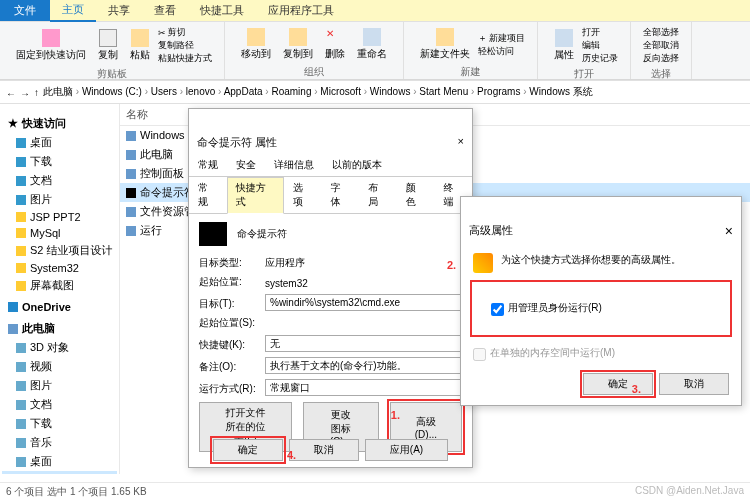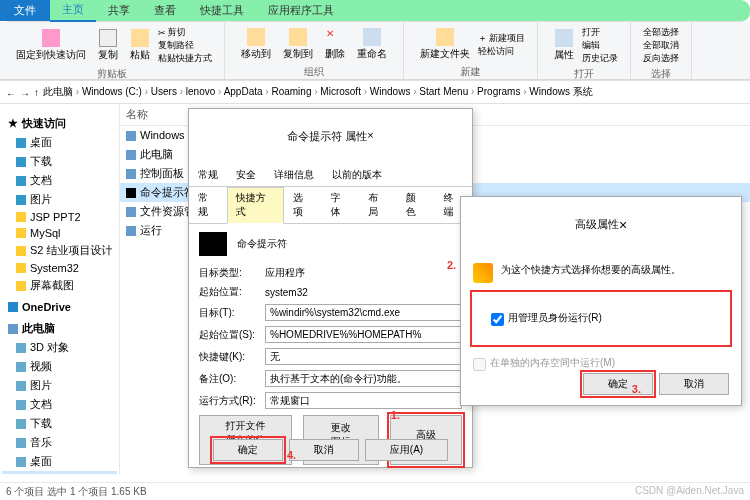--- a/index.html
+++ b/index.html
@@ -1,17 +1,17 @@
 <!DOCTYPE html>
 <html><head>
 <meta charset="utf-8">
 <style>
 * { box-sizing: border-box; margin: 0; padding: 0; }
 body { font-family: "Microsoft YaHei", sans-serif; font-size: 11px; background: #fff; width: 750px; height: 500px; overflow: hidden; position: relative; }
-.ribbon-tabs { display: flex; align-items: center; height: 22px; background: #86efac; border-bottom: 1px solid #e0e0e0; border-radius: 9px; }
+.ribbon-tabs { display: flex; align-items: center; height: 22px; background: #fef9c3; border-bottom: 1px solid #e0e0e0; }
 .ribbon-tabs .file-tab { background: #1979ca; color: #fff; padding: 3px 14px; }
 .ribbon-tabs .tab { padding: 3px 12px; color: #333; }
 .ribbon-tabs .tab.active { color: #1979ca; border-bottom: 2px solid #1979ca; }
 .ribbon { display: flex; height: 58px; background: #f5f6f7; border-bottom: 1px solid #d8d8d8; font-size: 10px; }
 .ribbon .group { display: flex; flex-direction: column; align-items: center; padding: 2px 6px; border-right: 1px solid #e0e0e0; }
 .ribbon .group .row { display: flex; gap: 4px; flex: 1; align-items: center; }
 .ribbon .big-btn { display: flex; flex-direction: column; align-items: center; gap: 1px; padding: 2px 4px; }
 .ribbon .ico { width: 18px; height: 18px; display: inline-block; }
 .ribbon .small { display: flex; align-items: center; gap: 2px; }
 .ribbon .label { color: #666; font-size: 10px; }
@@ -27,28 +27,28 @@
 .filelist { flex: 1; position: relative; }
 .colhdr { display: flex; border-bottom: 1px solid #e8e8e8; padding: 3px 6px; color: #555; }
 .row { display: flex; padding: 2px 6px; gap: 6px; }
 .row.sel { background: #cce8ff; }
 .col1 { width: 200px; display: flex; align-items: center; gap: 4px; }
 .col2 { width: 60px; text-align: right; }
 .status { position: absolute; bottom: 0; left: 0; right: 0; height: 18px; padding: 2px 6px; display: flex; justify-content: space-between; font-size: 10px; color: #555; border-top: 1px solid #e8e8e8; background: #fff; }
 
 .dialog { position: absolute; background: #fff; border: 1px solid #aaa; box-shadow: 2px 2px 8px rgba(0,0,0,0.2); }
 .dlg1 { left: 188px; top: 108px; width: 285px; height: 360px; }
-.dlg-title { padding: 20px 8px; font-size: 11px; display: flex; justify-content: center; }
+.dlg-title { padding: 4px 8px; font-size: 11px; display: flex; justify-content: space-between; margin-top: 22px; }
 .dlg-tabs { display: flex; border-bottom: 1px solid #ccc; font-size: 10px; }
 .dlg-tabs .t { padding: 3px 8px; border: 1px solid transparent; }
 .dlg-tabs .t.act { border: 1px solid #ccc; border-bottom: 1px solid #fff; background: #fef9c3; margin-bottom: -1px; }
 .dlg-body { padding: 8px 10px; font-size: 10px; }
 .icon-row { display: flex; align-items: center; gap: 10px; margin-bottom: 10px; }
 .cmd-icon { width: 28px; height: 24px; background: #000; }
-.form-row { display: flex; align-items: center; margin: 5px 0; gap: 4px; }
+.form-row { display: flex; align-items: flex-end; margin: 5px 0; gap: 4px; }
 .form-row label { width: 62px; }
 .form-row .val, .form-row input, .form-row select { flex: 1; border: 1px solid #aaa; padding: 2px 4px; font-size: 10px; background: #fff; }
 .form-row .plain { border: none; }
 .btn-row { display: flex; gap: 11px; margin-top: 6px; }
 .btn { border: 1px solid #aaa; background: #e9e9e9; padding: 3px 24px; font-size: 10px; }
 .dlg-footer { position: absolute; bottom: 6px; left: 0; right: 0; display: flex; justify-content: center; gap: 6px; }
 .redbox { outline: 2px solid #e33; outline-offset: 1px; }
 .ann { position: absolute; color: #e33; font-size: 11px; font-weight: bold; }
 
 .dlg2 { left: 460px; top: 196px; width: 282px; height: 210px; }
@@ -283,21 +283,20 @@
     <div class="form-row">
         <label>起始位置:</label>
         <span class="plain">system32</span>
       </div>
     <div class="form-row">
         <label>目标(T):</label>
         <input value="%windir%\system32\cmd.exe" style="">
       </div>
     <div class="form-row">
         <label>起始位置(S):</label>
-        <input value="%HOMEDRIVE%%HOMEPATH%" style="">
       </div>
     <div class="form-row">
         <label>快捷键(K):</label>
         <input value="无" style="">
       </div>
     <div class="form-row">
         <label>备注(O):</label>
         <input value="执行基于文本的(命令行)功能。" style="">
       </div>
     <div class="form-row">

